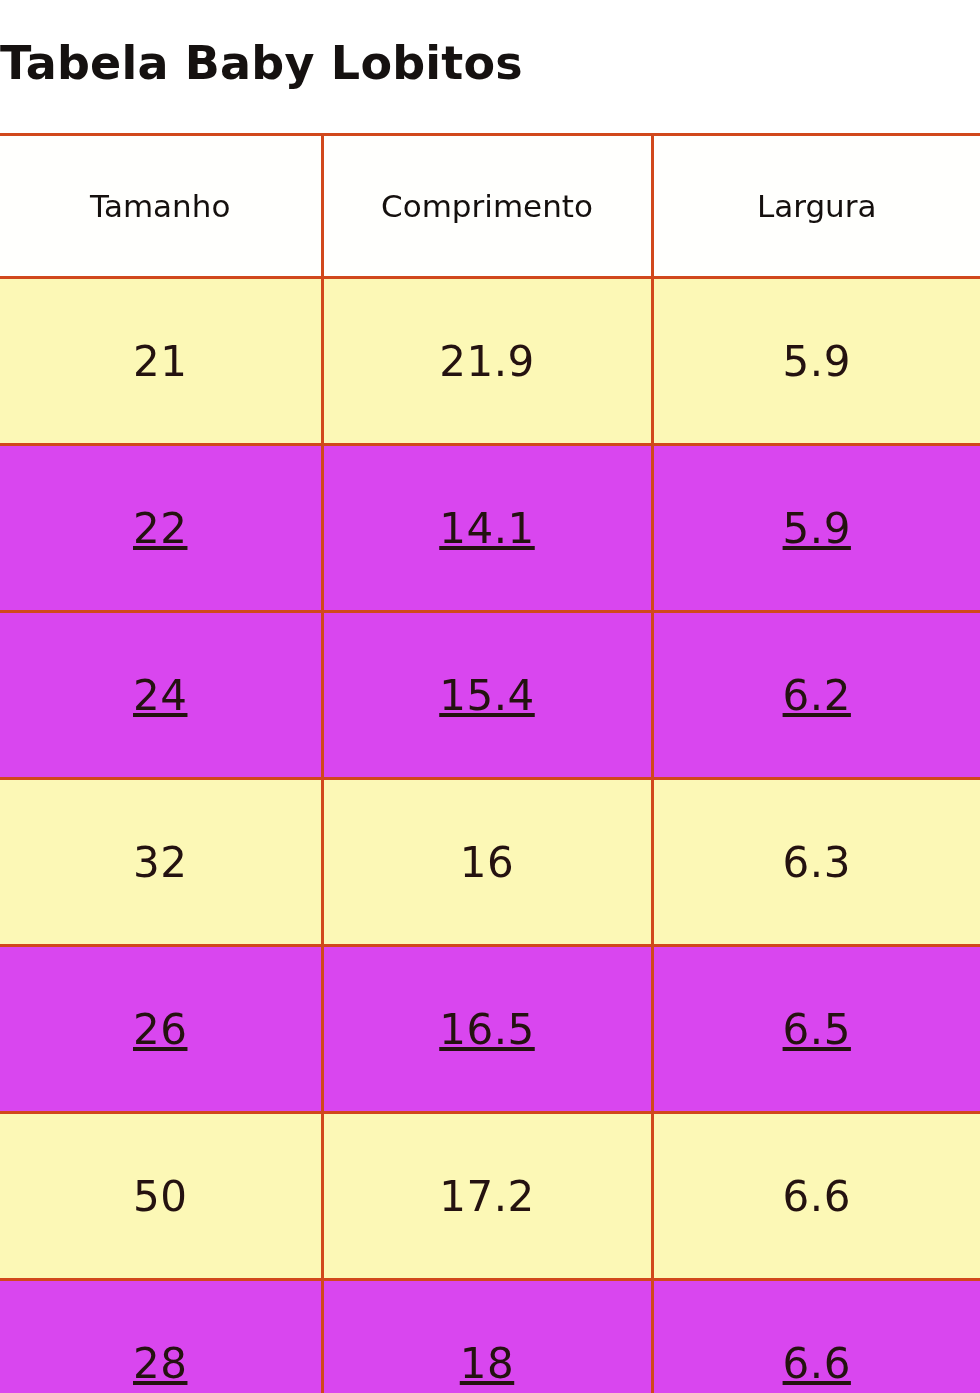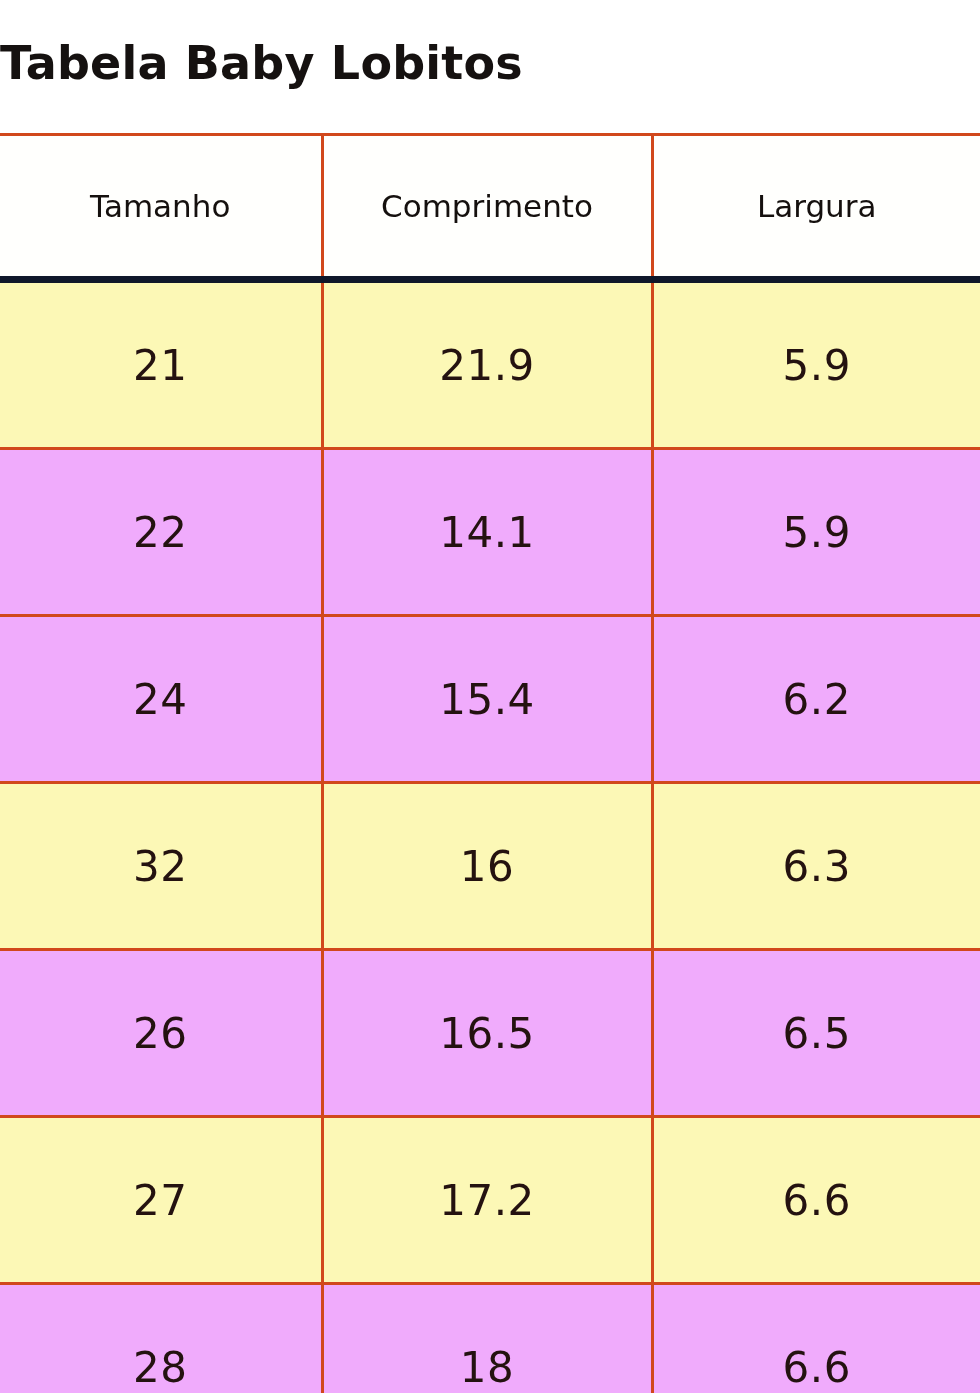--- a/index.html
+++ b/index.html
@@ -82,25 +82,26 @@
     font-size: 42px;
     font-weight: 400;
     color: #241210;
     letter-spacing: 0.5px;
   }
 
   tbody tr.row-alt td {
     background: #fcf8b6;
   }
   tbody tr.row-plain td {
-    background: #f0abfc;
+    background: #d946ef;
+    text-decoration: underline;
   }
 
   
-  tbody tr:first-child td { border-top: 7px solid #0f172a; }
+  tbody tr:first-child td { border-top: 2px solid #0f172a; }
 </style>
 </head>
 <body>
 
 <div class="page">
 
   <div class="title-bar">
     <h1 class="title">Tabela Baby Lobitos</h1>
   </div>
 
@@ -137,21 +138,21 @@
           <td>32</td>
           <td>16</td>
           <td>6.3</td>
         </tr>
         <tr class="row-plain">
           <td>26</td>
           <td>16.5</td>
           <td>6.5</td>
         </tr>
         <tr class="row-alt">
-          <td>27</td>
+          <td>50</td>
           <td>17.2</td>
           <td>6.6</td>
         </tr>
         <tr class="row-plain">
           <td>28</td>
           <td>18</td>
           <td>6.6</td>
         </tr>
       </tbody>
   </table>

